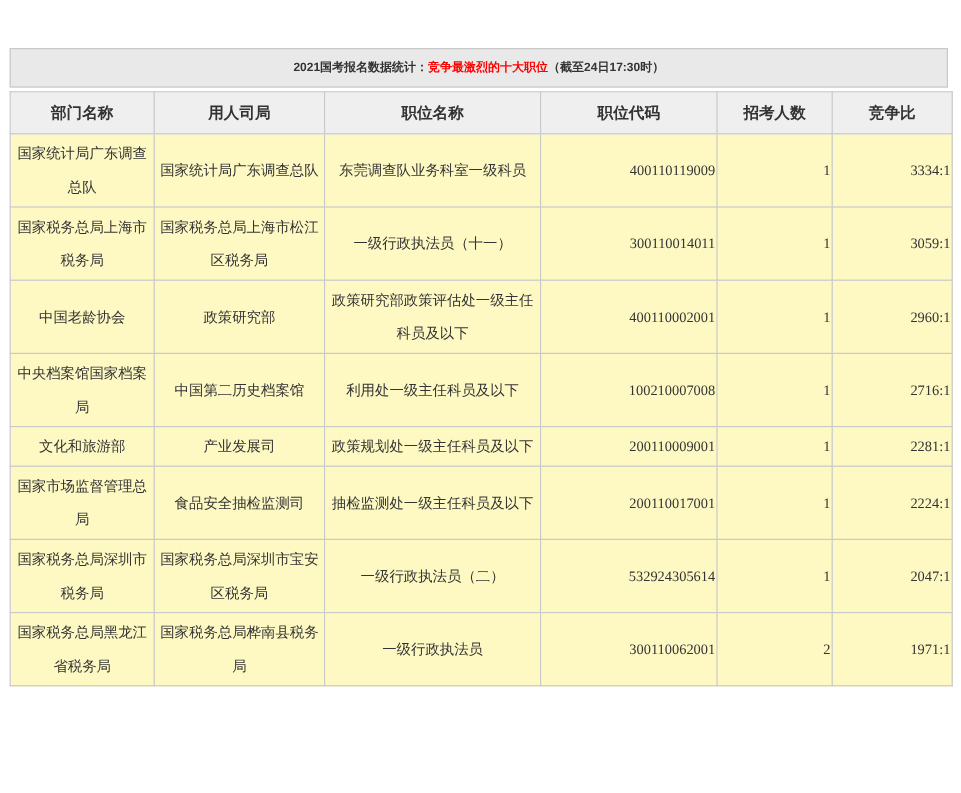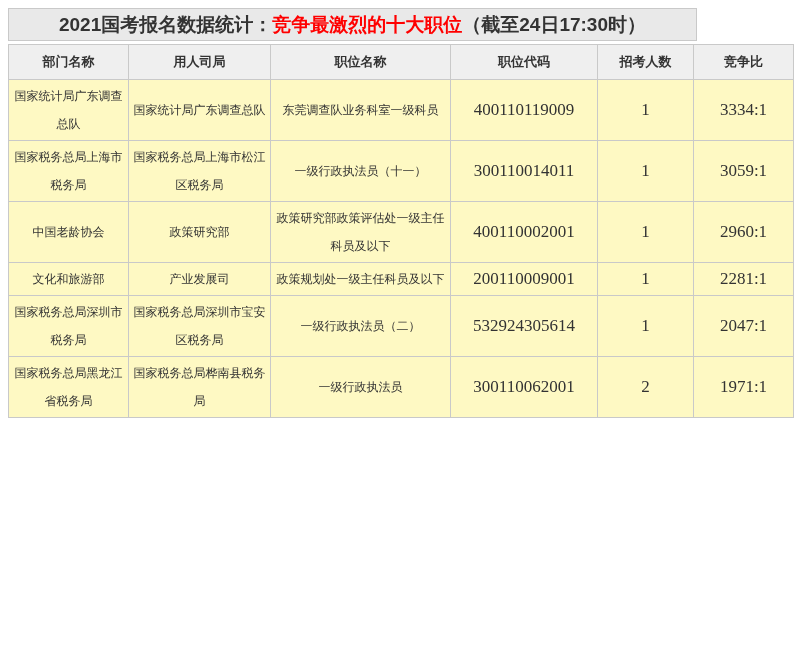--- a/index.html
+++ b/index.html
@@ -11,30 +11,31 @@
   .page {
     width: 801px;
     height: 661px;
     box-sizing: border-box;
     padding: 8px;
     background: #ffffff;
     overflow: hidden;
   }
   .caption {
     box-sizing: border-box;
-    width: 689px;
+    width: 782px;
     height: 33px;
     line-height: 31px;
     background: #e9e9e9;
     border: 1px solid #c9c9c9;
     text-align: center;
-    font-size: 19px;
+    font-size: 10px;
     font-weight: bold;
     color: #333333;
     margin-bottom: 3px;
+    margin-top: 32px;
   }
   .caption .hl { color: #ff0000; }
   table.stats {
     width: 785px;
     border-collapse: collapse;
     table-layout: fixed;
     color: #333333;
   }
   table.stats th, table.stats td {
     border: 1px solid #c9c9c9;
@@ -50,22 +51,23 @@
     font-weight: bold;
     color: #333333;
   }
   table.stats td {
     background: #fef9c3;
     font-size: 12px;
     line-height: 28px;
     font-family: "Liberation Serif", "DejaVu Serif", serif;
   }
   table.stats td.num {
-    font-size: 17px;
+    font-size: 12px;
     font-family: "Liberation Serif", "DejaVu Serif", serif;
+    text-align: right;
   }
   col.c-dept     { width: 120px; }
   col.c-bureau   { width: 142px; }
   col.c-position { width: 180px; }
   col.c-code     { width: 147px; }
   col.c-count    { width: 96px; }
   col.c-ratio    { width: 100px; }
 </style>
 </head>
 <body>
@@ -114,26 +116,42 @@
         </tr>
         <tr>
           <td>中国老龄协会</td>
           <td>政策研究部</td>
           <td>政策研究部政策评估处一级主任科员及以下</td>
           <td class="num">400110002001</td>
           <td class="num">1</td>
           <td class="num">2960:1</td>
         </tr>
         <tr>
+          <td>中央档案馆国家档案局</td>
+          <td>中国第二历史档案馆</td>
+          <td>利用处一级主任科员及以下</td>
+          <td class="num">100210007008</td>
+          <td class="num">1</td>
+          <td class="num">2716:1</td>
+        </tr>
+        <tr>
           <td>文化和旅游部</td>
           <td>产业发展司</td>
           <td>政策规划处一级主任科员及以下</td>
           <td class="num">200110009001</td>
           <td class="num">1</td>
           <td class="num">2281:1</td>
+        </tr>
+        <tr>
+          <td>国家市场监督管理总局</td>
+          <td>食品安全抽检监测司</td>
+          <td>抽检监测处一级主任科员及以下</td>
+          <td class="num">200110017001</td>
+          <td class="num">1</td>
+          <td class="num">2224:1</td>
         </tr>
         <tr>
           <td>国家税务总局深圳市税务局</td>
           <td>国家税务总局深圳市宝安区税务局</td>
           <td>一级行政执法员（二）</td>
           <td class="num">532924305614</td>
           <td class="num">1</td>
           <td class="num">2047:1</td>
         </tr>
         <tr>

